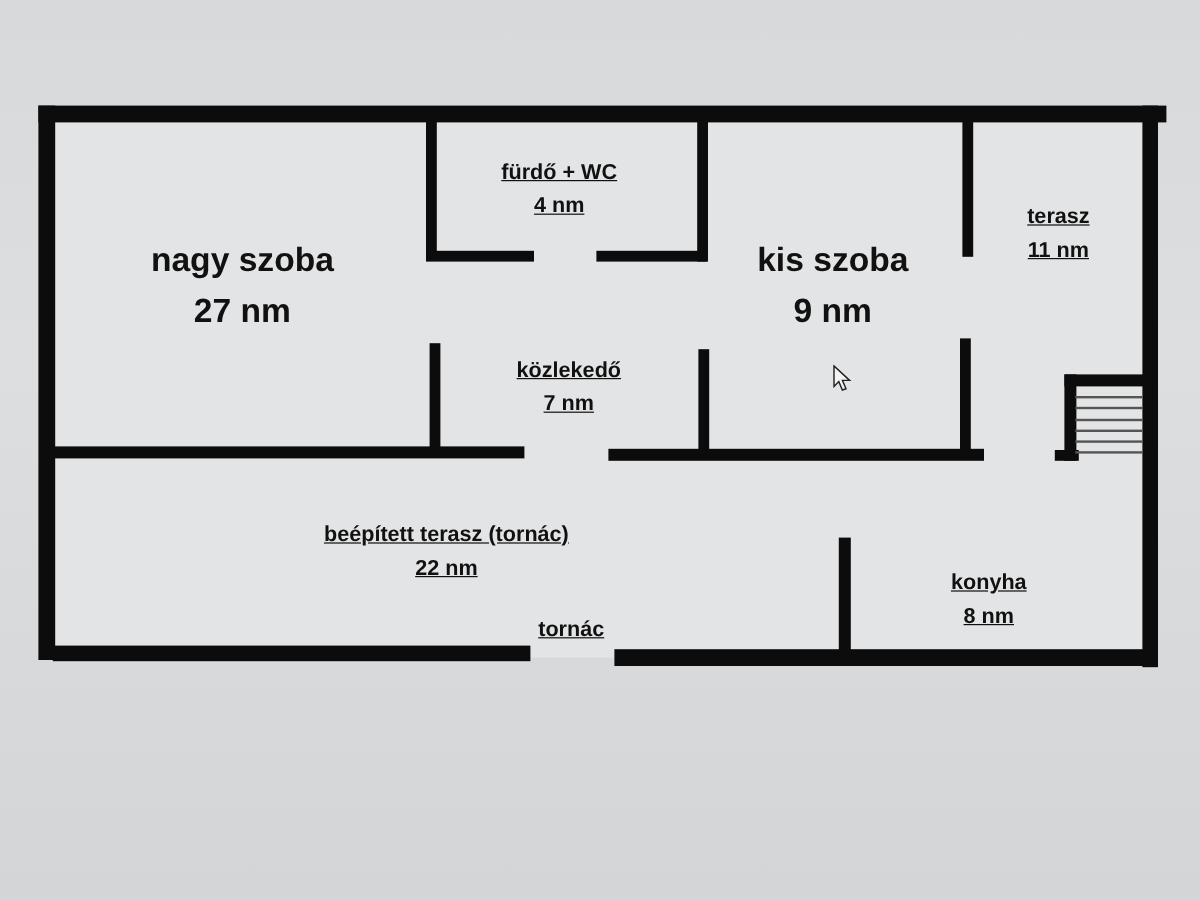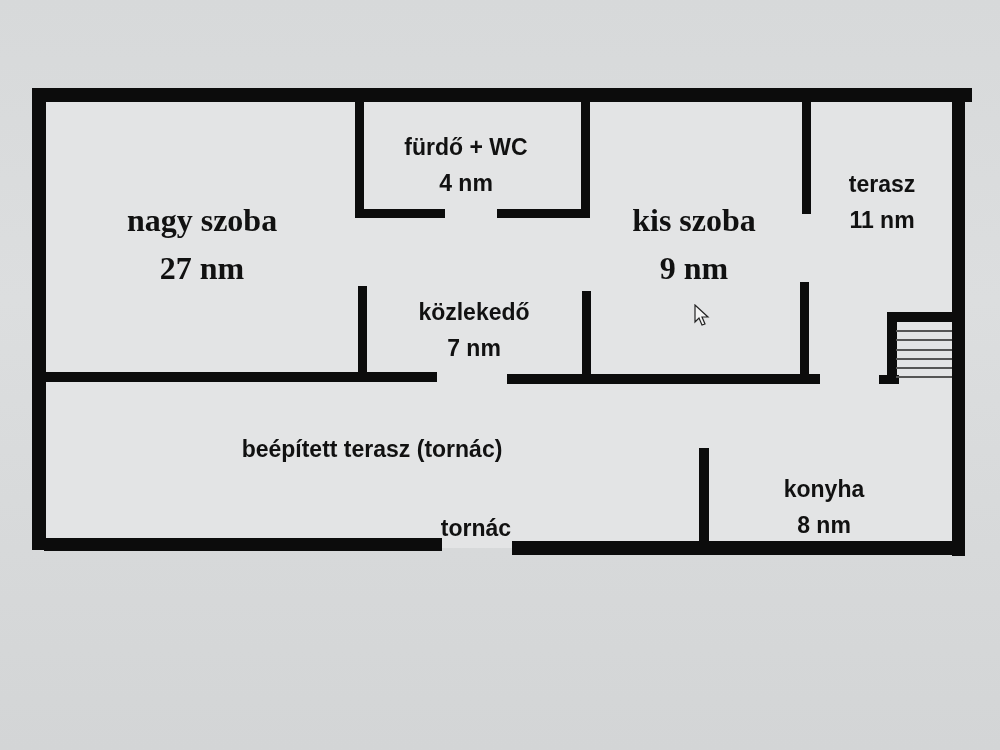--- a/index.html
+++ b/index.html
@@ -11,22 +11,22 @@
   .plan { position:absolute; left:0; top:0; width:1000px; height:750px; }
   .floor {
     position:absolute; left:44px; top:96px; width:912px; height:452px;
     background:#e3e4e5;
   }
   .wall { position:absolute; background:#0c0c0c; }
   .label {
     position:absolute; text-align:center; color:#111; font-weight:bold;
     line-height:1.25; transform:translateX(-50%); white-space:nowrap;
   }
-  .label.big { font-size:32px; line-height:1.5;font-family:Liberation Serif, serif; }
-  .label.sm { font-size:23px; line-height:1.55; }
+  .label.big { font-size:28px; line-height:1.5; }
+  .label.sm { font-size:18px; line-height:1.55;text-decoration:underline; }
   .label span { display:block; }
   .stairs { position:absolute; left:896px; top:322px; width:56px; height:58px; }
   .stairs .step { position:absolute; left:0; width:56px; height:2px; background:#555; }
   .cursor { position:absolute; left:694px; top:304px; width:18px; height:24px; }
 </style>
 </head>
 <body>
 
 <div class="plan">
   <div class="floor"></div>
@@ -82,20 +82,21 @@
   <div class="label big" style="left:694px;top:196px;">
     <span>kis szoba</span>
     <span>9 nm</span>
   </div>
   <div class="label sm" style="left:882px;top:167px;">
     <span>terasz</span>
     <span>11 nm</span>
   </div>
   <div class="label sm" style="left:372px;top:432px;">
     <span>beépített terasz (tornác)</span>
+    <span>22 nm</span>
   </div>
   <div class="label sm" style="left:824px;top:436px;margin-top:36px;">
     <span>konyha</span>
     <span>8 nm</span>
   </div>
   <div class="label sm" style="left:476px;top:511px;">tornác</div>
 
   <svg class="cursor" viewBox="0 0 18 24">
     <path d="M1 1 L1 18 L5 14 L8 21 L11 20 L8 13 L14 13 Z" fill="#f4f4f4" stroke="#222" stroke-width="1.2"></path>
   </svg>

